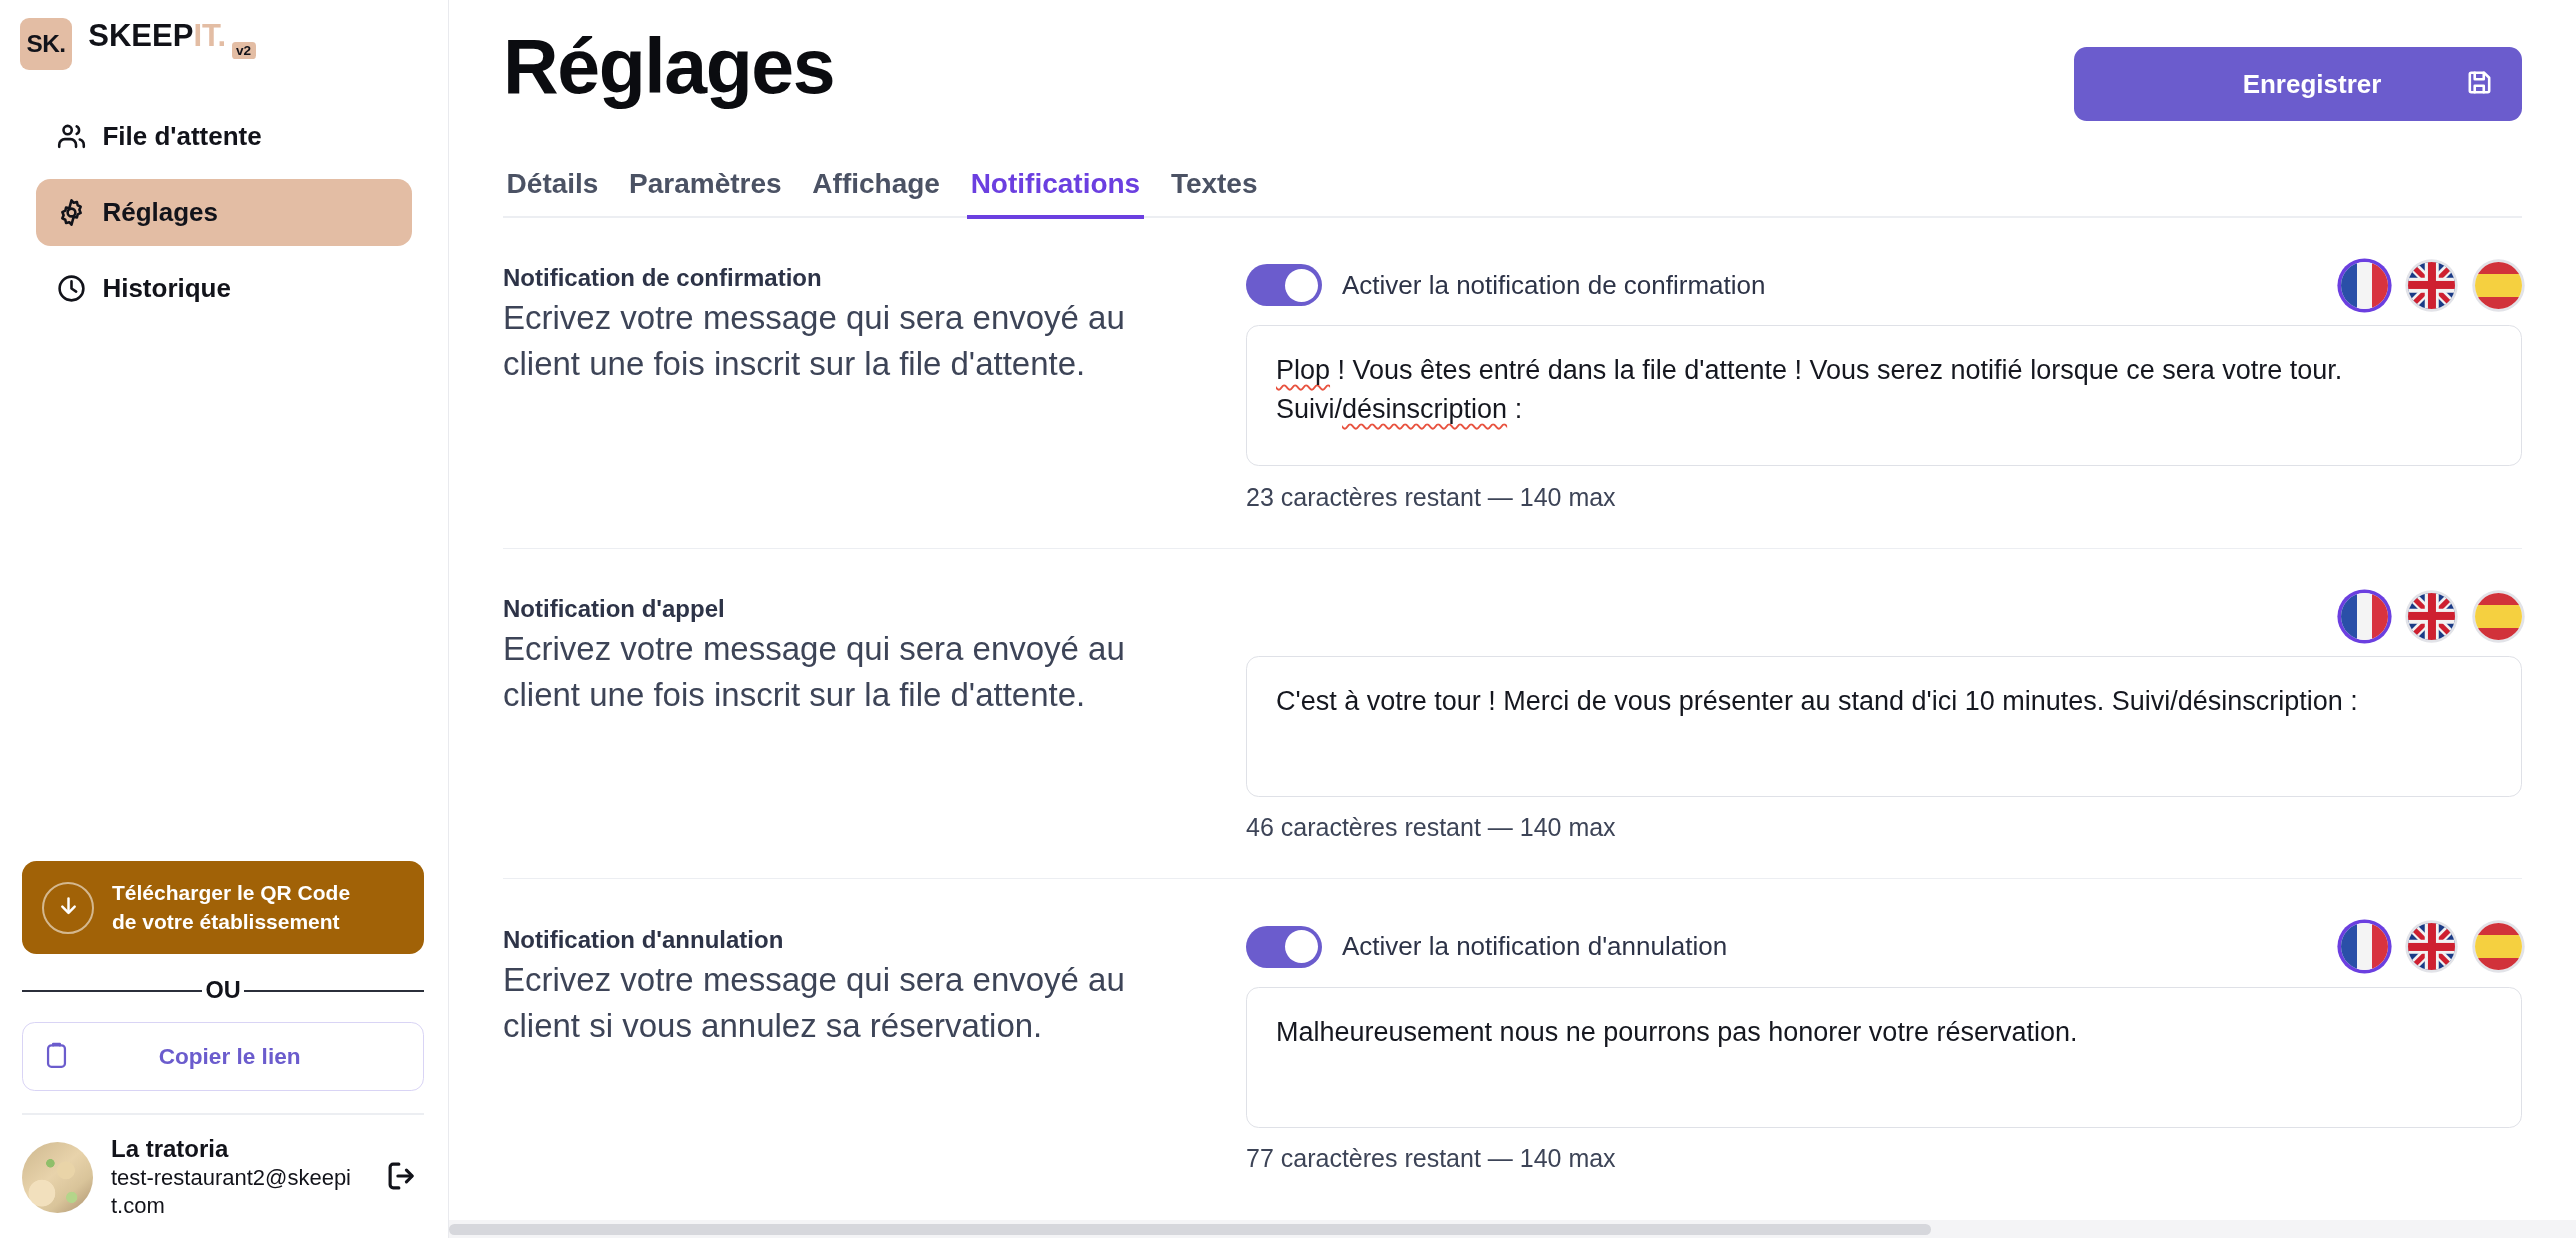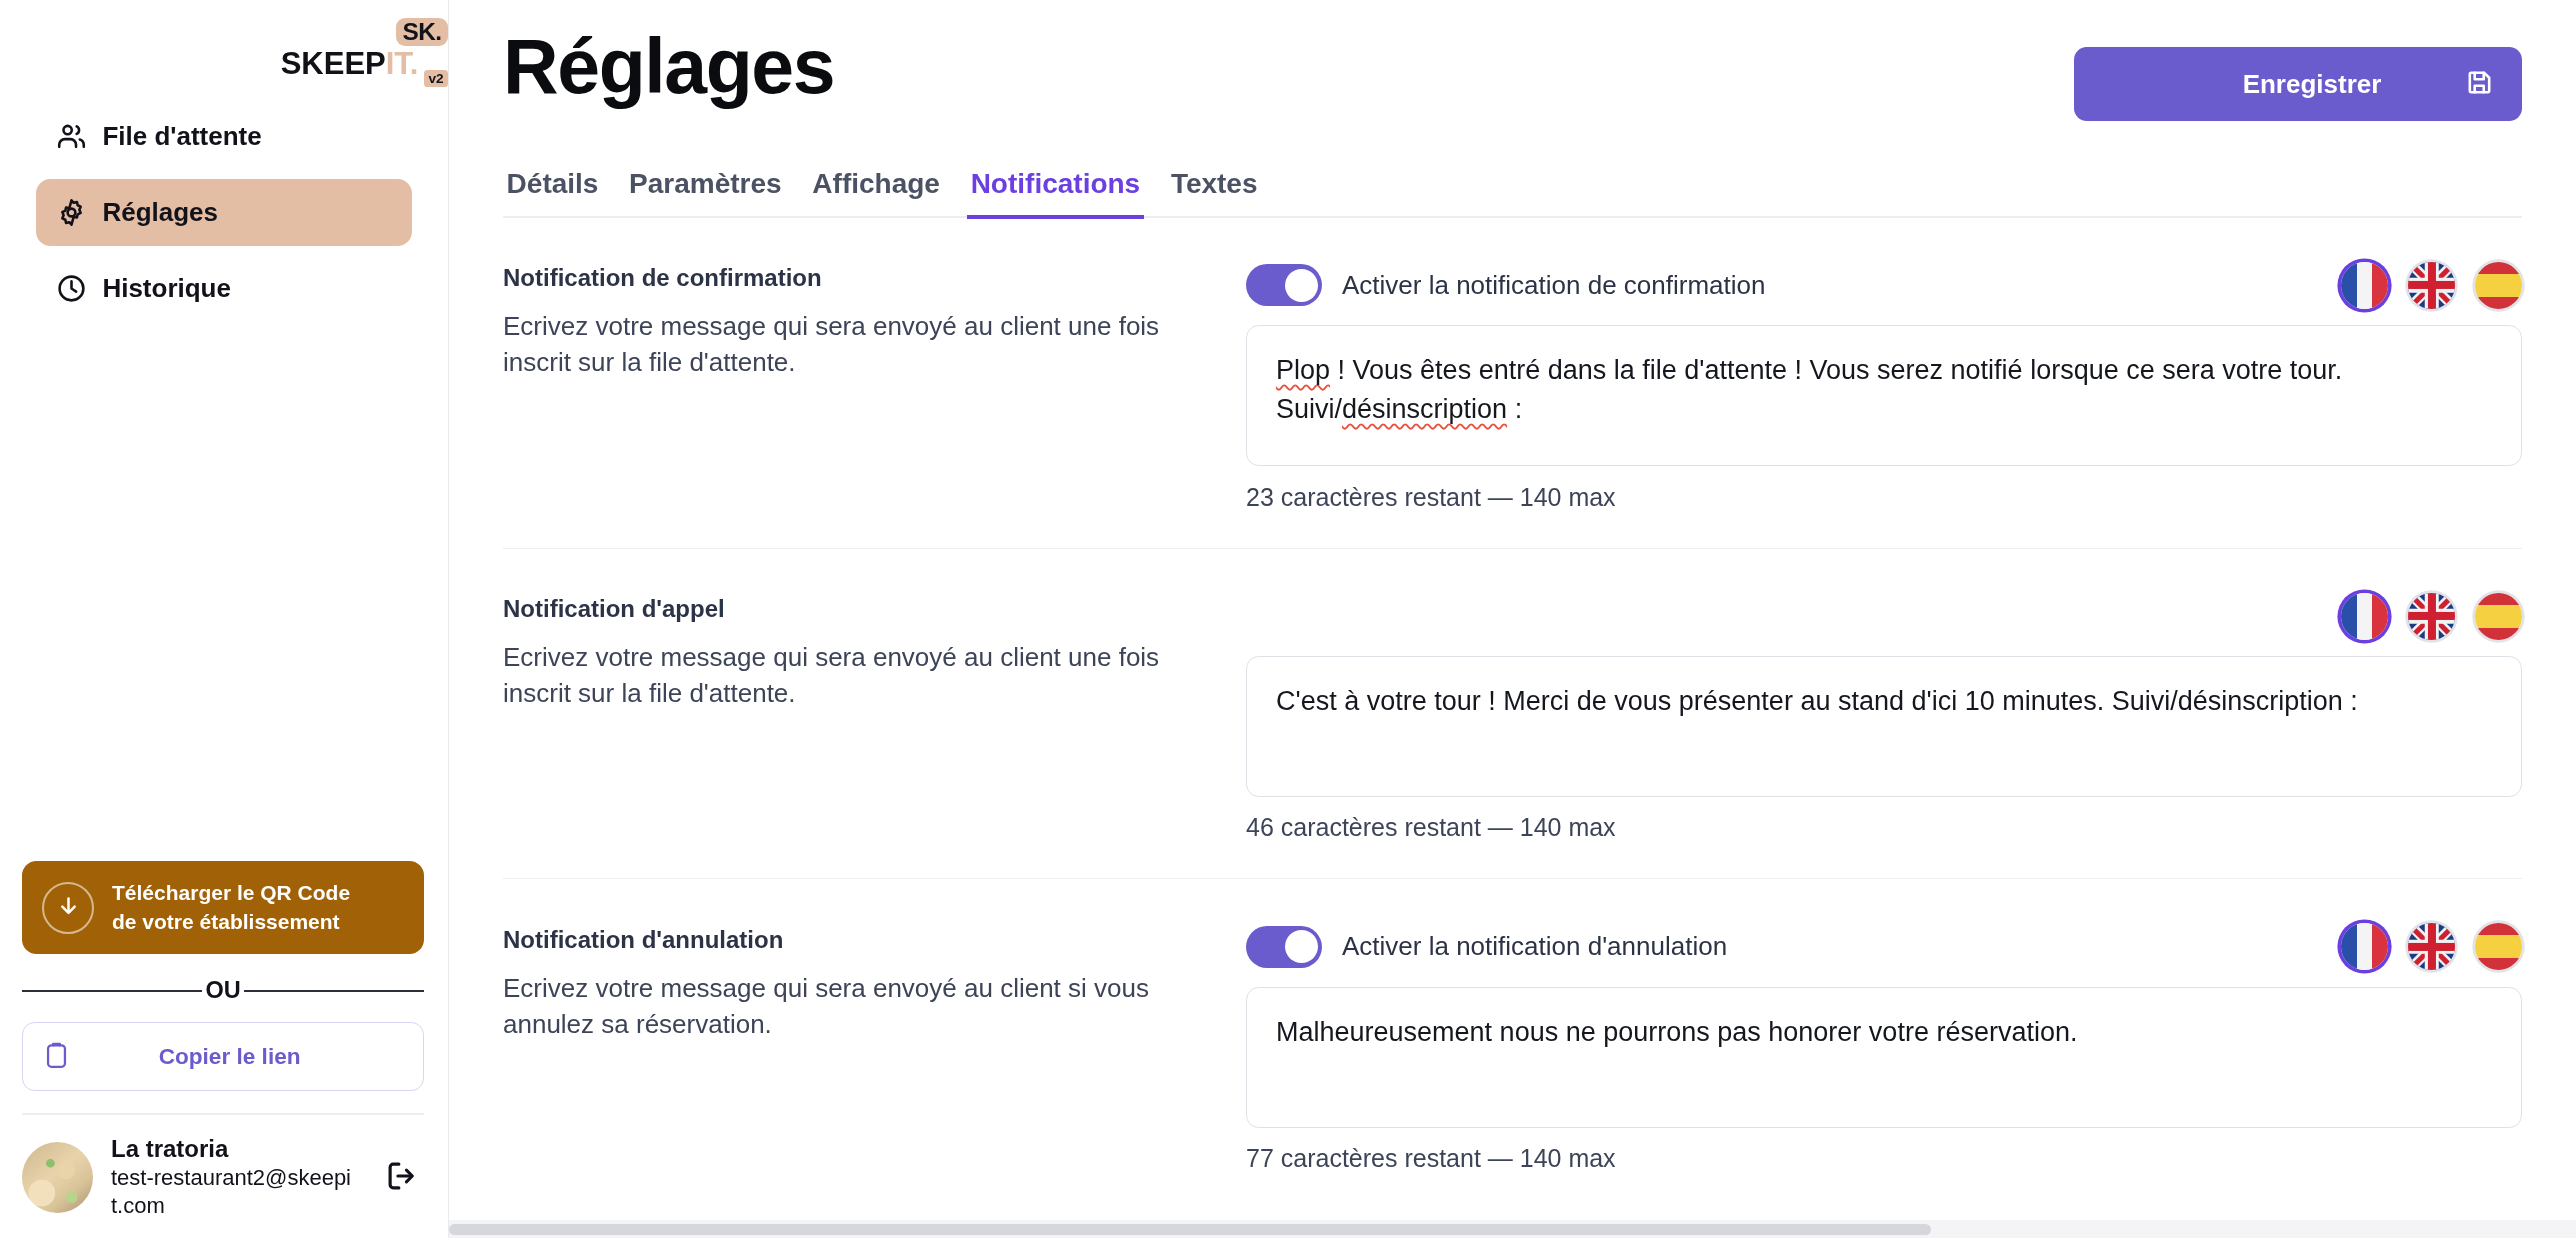--- a/index.html
+++ b/index.html
@@ -25,24 +25,23 @@
     height: 1238px;
     flex: 0 0 449px;
     background: #ffffff;
     border-right: 1.8px solid #e9eaee;
     position: relative;
     padding: 0;
   }
 
   .logo-row {
     display: flex;
-    align-items: flex-end;
+    align-items: flex-start;
     padding: 18px 0 0 20px;
     height: 76px;
-    flex-direction: column;
   }
   .logo-badge {
     width: 52px; height: 52px;
     background: #e3bda4;
     border-radius: 9px;
     display: flex; align-items: center; justify-content: center;
     font-weight: 700;
     font-size: 24.4px;
     color: #12131a;
     letter-spacing: -0.5px;
@@ -253,24 +252,24 @@
   }
   .notif-row.last { border-bottom: none; }
   .notif-left { flex: 0 0 743px; padding-right: 45px; padding-top: 3.6px; }
   .notif-title {
     font-size: 24px;
     font-weight: 700;
     color: #2d3347;
     line-height: 1.25;
   }
   .notif-desc {
-    font-size: 26px;
+    font-size: 33px;
     color: #3d4457;
     line-height: 1.38;
-    margin-top: 16px;
+    margin-top: 2px;
   }
 
   .notif-right { flex: 1 1 auto; min-width: 0; }
   .notif-toprow {
     display: flex;
     align-items: center;
     justify-content: space-between;
     min-height: 51px;
   }
   .toggle-wrap { display: flex; align-items: center; gap: 20px; }

